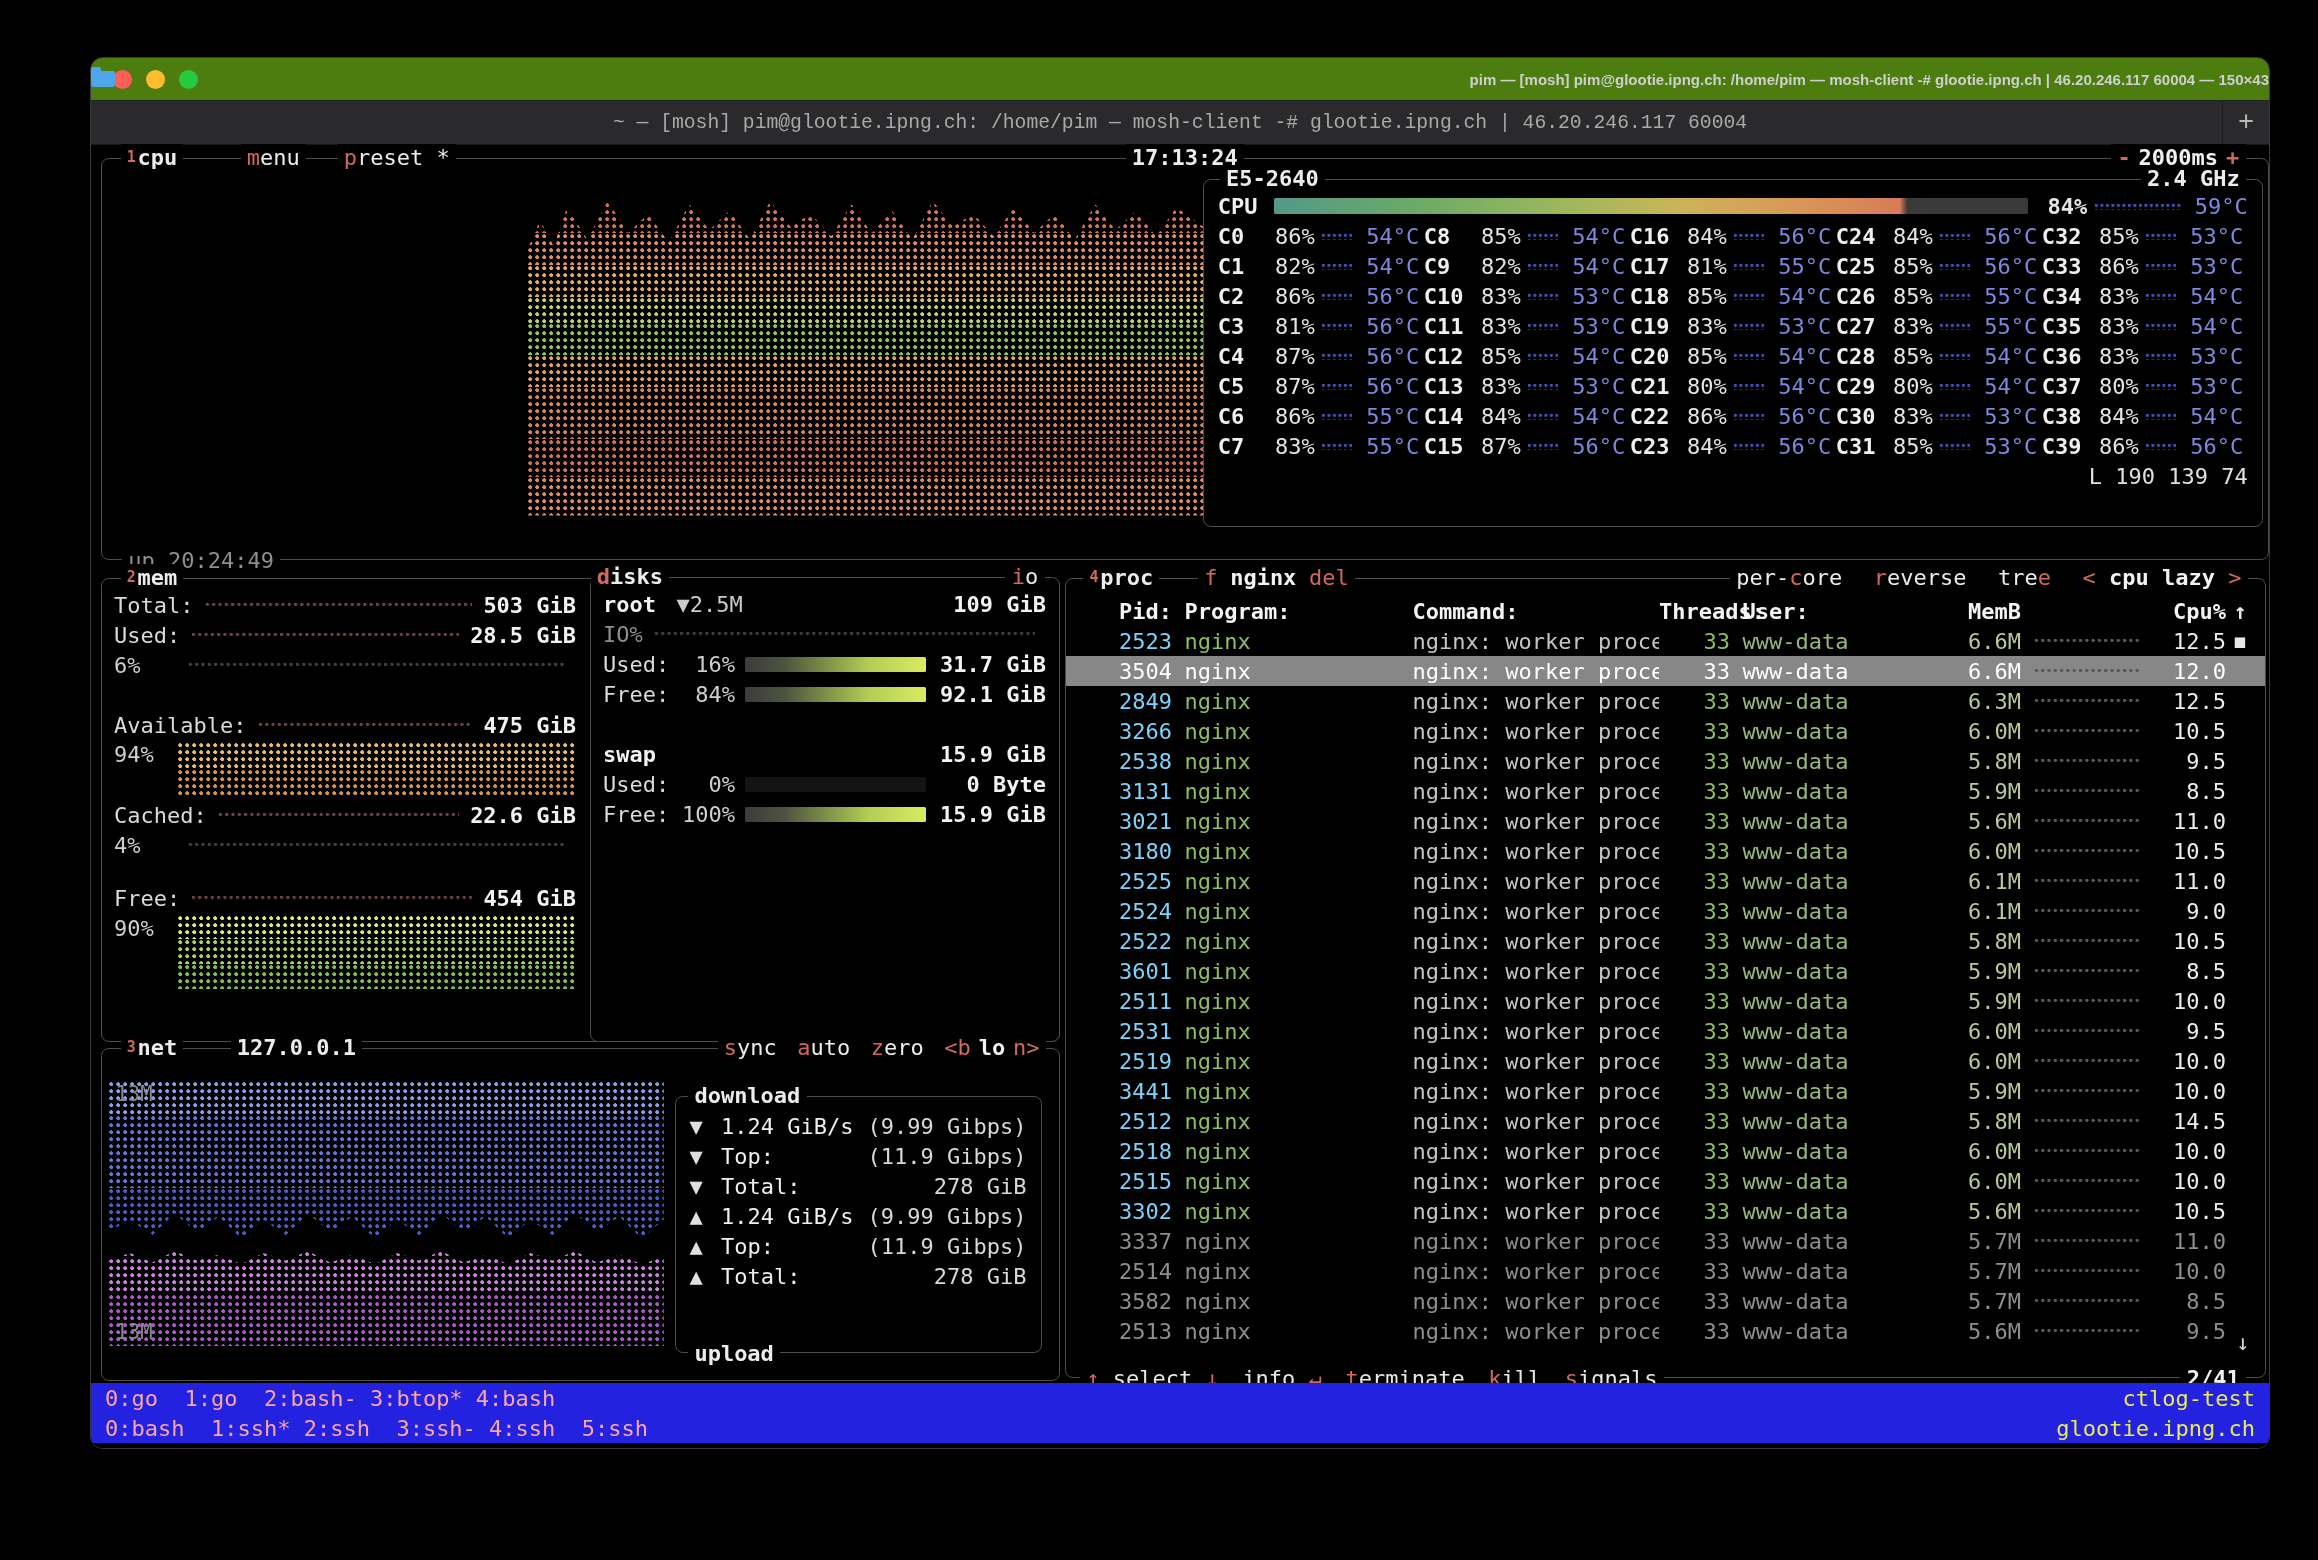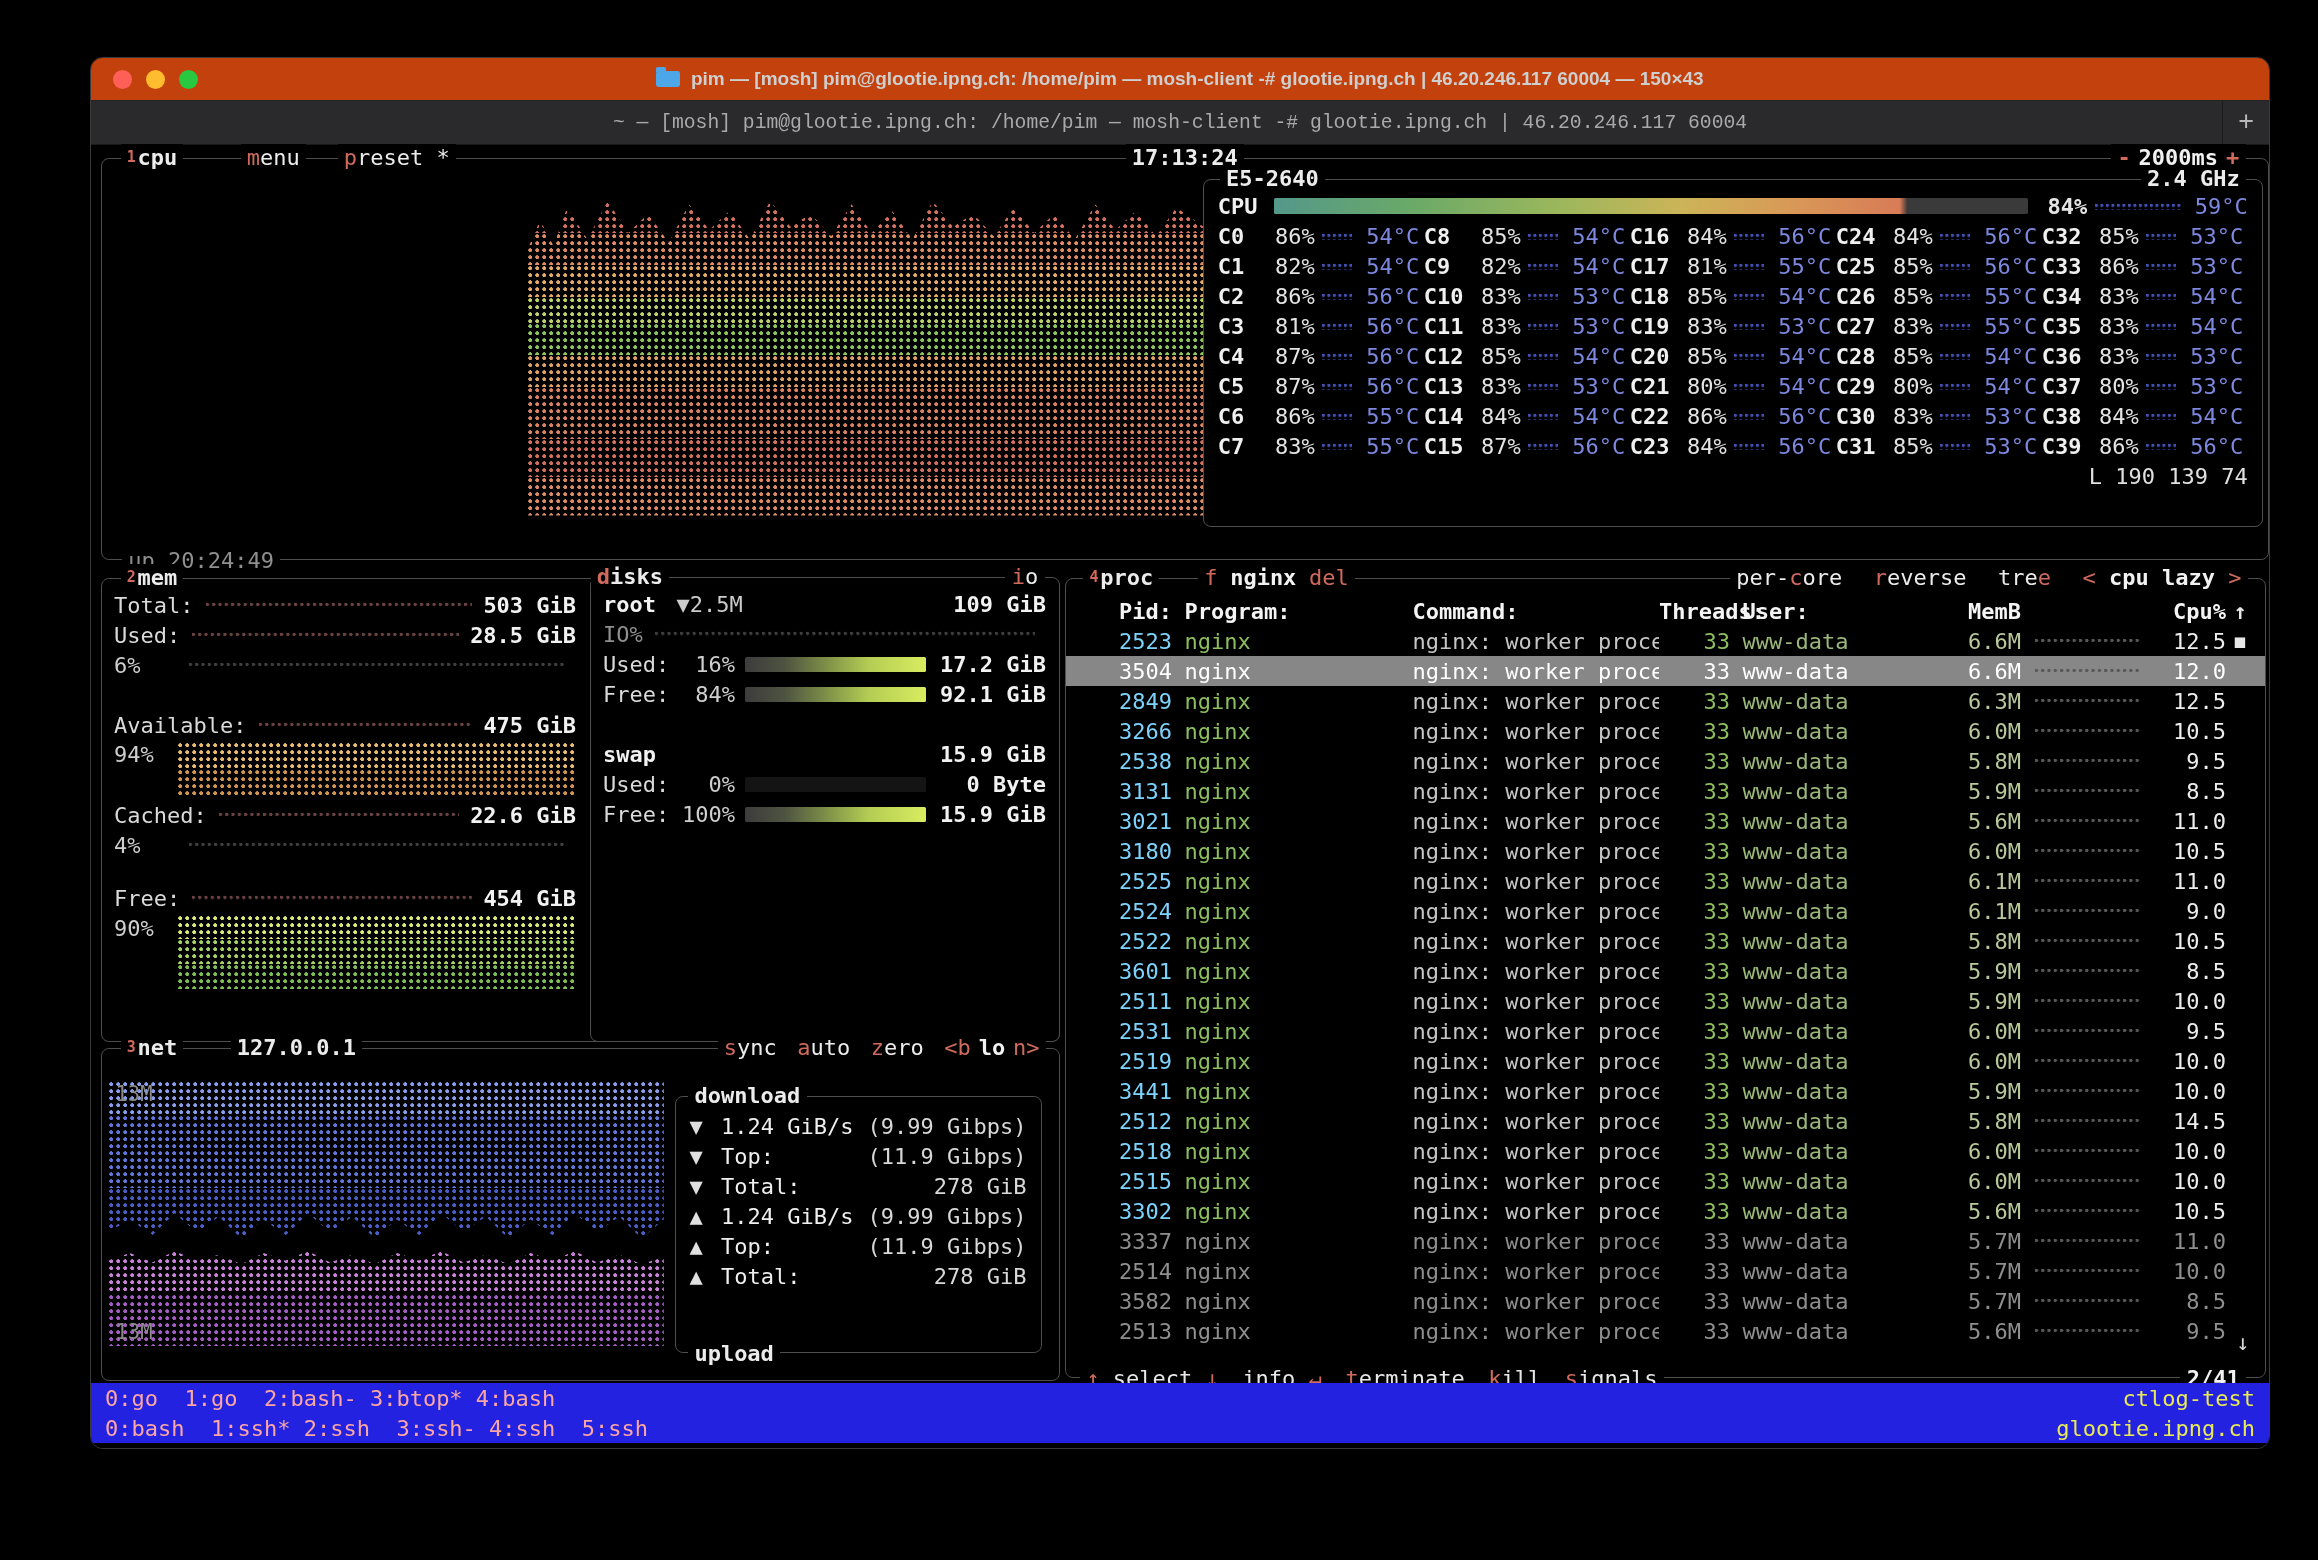--- a/index.html
+++ b/index.html
@@ -1,19 +1,19 @@
 <!DOCTYPE html>
 <html style="font-size:12.6px"><head>
 <meta charset="utf-8">
 <style>
   html,body{margin:0;padding:0;background:#000;width:2319px;height:1561px;overflow:hidden;}
   body{font-family:"DejaVu Sans Mono",monospace;color:#dcdcdc;}
   .window{position:absolute;left:90px;top:57px;width:2178px;height:1390px;background:#000;border-radius:12.6px;overflow:hidden;border:0.8px solid #3a3a3a;}
   
-  .titlebar{position:relative;height:42px;background:#c2410c;display:flex;align-items:center;justify-content:center;font-family:"Liberation Sans",sans-serif;font-size:19px;font-weight:600;color:#cfcfcf;border-bottom:0.8px solid #232323;}
+  .titlebar{position:relative;height:42px;background:#4d7c0f;display:flex;align-items:center;justify-content:space-between;font-family:"Liberation Sans",sans-serif;font-size:15px;font-weight:600;color:#cfcfcf;border-bottom:0.8px solid #232323;}
   .lights{position:absolute;left:22px;top:0;height:100%;display:flex;align-items:center;gap:14px;}
   .light{width:19px;height:19px;border-radius:50%;}
   .l-close{background:#ff5f57;} .l-min{background:#febc2e;} .l-zoom{background:#28c840;}
   .folder{display:inline-block;width:23.6px;height:16.5px;background:#4da6e8;border-radius:2.4px;position:relative;margin-right:11px;vertical-align:-2.4px;}
   .folder::before{content:"";position:absolute;top:-3.9px;left:0;width:9.5px;height:4.7px;background:#4da6e8;border-radius:1.6px 1.6px 0 0;}
   .tabbar{position:relative;height:43px;background:#2a2a2c;display:flex;align-items:center;justify-content:center;font-family:Liberation Mono, monospace;font-size:19.7px;color:#a9a9a9;border-bottom:0.8px solid #1a1a1a;}
   .newtab{position:absolute;right:0;top:0;width:46px;height:100%;border-left:0.8px solid #1c1c1c;display:flex;align-items:center;justify-content:center;font-size:27px;color:#b8b8b8;}
   
   .term{position:relative;width:2178px;height:1304px;background:#000;font-size:22px;}
   .box{position:absolute;border:1.6px solid #4e4e4e;border-radius:7.9px;background:#000;}
@@ -458,21 +458,21 @@
           <span class="mvalue">109 GiB</span>
         </div>
         <div class="mrow">
           <span class="dimtx">IO%</span>
           <span class="leader gray"></span>
         </div>
         <div class="mrow">
           <span class="dlabel">Used:</span>
           <span class="dpct">16%</span>
           <div class="meter"></div>
-          <span class="dval">17.2 GiB</span>
+          <span class="dval">31.7 GiB</span>
         </div>
         <div class="mrow">
           <span class="dlabel">Free:</span>
           <span class="dpct">84%</span>
           <div class="meter"></div>
           <span class="dval">92.1 GiB</span>
         </div>
         <div class="gapline"></div>
         <div class="mrow">
           <span class="mvalue">swap</span>

